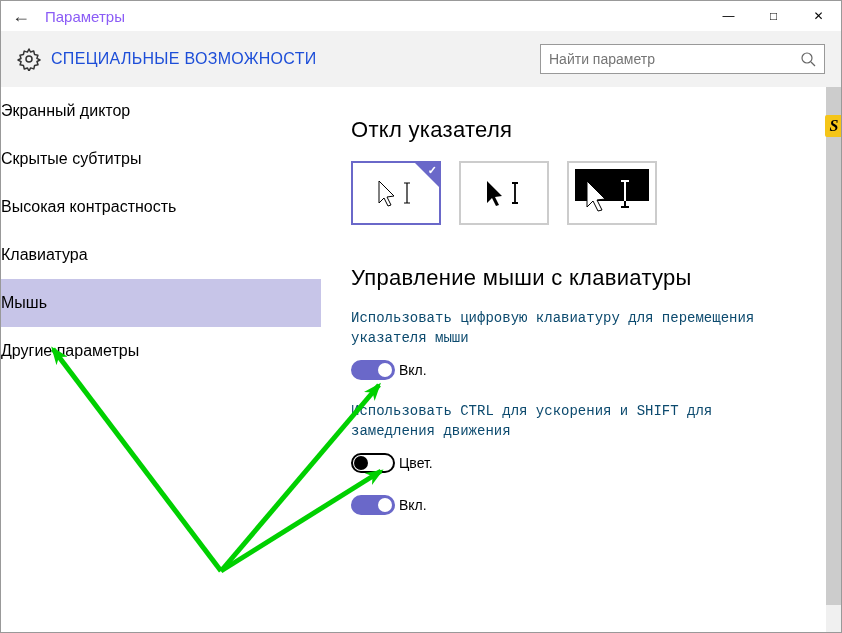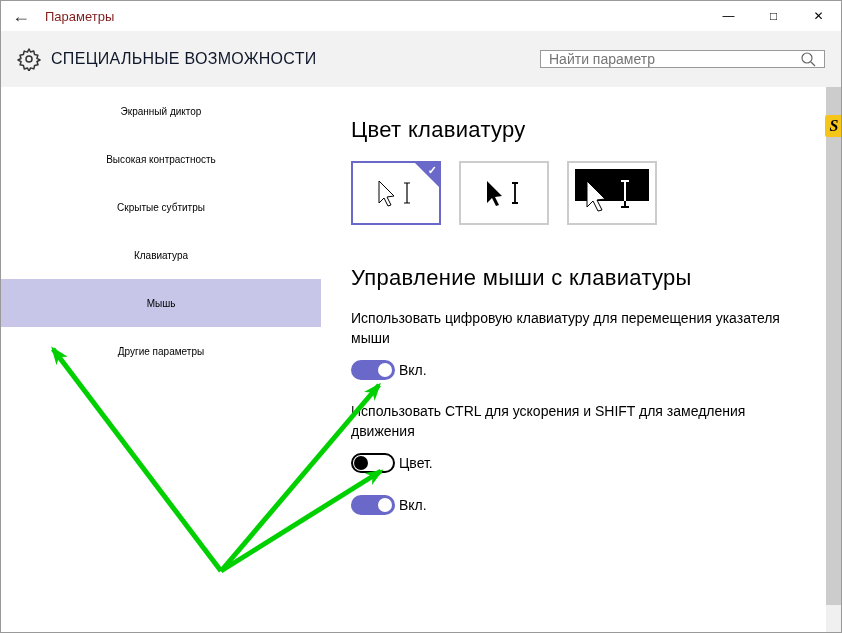--- a/index.html
+++ b/index.html
@@ -1,40 +1,40 @@
 <!DOCTYPE html>
 <html><head>
 <meta charset="utf-8">
 <style>
   * { box-sizing: border-box; margin: 0; padding: 0; font-family: "Segoe UI", Tahoma, sans-serif; }
   body { width: 842px; height: 633px; background: #fff; position: relative; overflow: hidden; border: 1px solid #999; }
   .titlebar { height: 30px; display: flex; align-items: center; background: #fff; }
   .titlebar .back { width: 40px; text-align: center; font-size: 18px; cursor: default; color:#333;}
-  .titlebar .title { flex: 1; font-size: 13px; padding-left: 4px; color: #7f1d1d; }
+  .titlebar .title { flex: 1; font-size: 15px; padding-left: 4px; color: #8b5cf6; }
   .titlebar .winbtns { display: flex; }
   .titlebar .winbtns div { width: 45px; height: 30px; display:flex; align-items:center; justify-content:center; font-size: 12px; color:#000; font-family: "Segoe UI Symbol", sans-serif;}
   .header { height: 56px; background: #f2f2f2; display: flex; align-items: center; padding: 0 16px; }
   .header .gear { width: 24px; height: 24px; color:#333;}
-  .header .htitle { font-size: 16px; margin-left: 10px; letter-spacing: 0.3px; color: #0f172a;}
-  .header .search { margin-left: auto; width: 285px; height: 18px; border: 1px solid #999; background: #fff; display:flex; align-items:center; padding: 0 8px;}
+  .header .htitle { font-size: 16px; margin-left: 10px; letter-spacing: 0.3px; color: #1d4ed8;}
+  .header .search { margin-left: auto; width: 285px; height: 30px; border: 1px solid #999; background: #fff; display:flex; align-items:center; padding: 0 8px;}
   .header .search input { border: none; outline: none; flex: 1; font-size: 14px; color: #666; background: transparent;}
   .header .search .sicon { width: 16px; height:16px; color:#666;}
   .body { display: flex; height: calc(633px - 30px - 56px - 2px); background: #fff;}
   .sidebar { width: 320px; background: #fff; border-right: 0px; }
-  .sidebar .item { height: 48px; display:flex; align-items:center; font-size: 10px; color: #000; cursor: default; justify-content: center;}
+  .sidebar .item { height: 48px; display:flex; align-items:center; font-size: 16px; color: #000; cursor: default;}
   .sidebar .item.selected { background: #c7c5e8; }
   .content { flex: 1; padding: 30px 30px 0 30px; position: relative; overflow: hidden;}
   .content h2 { font-size: 22px; font-weight: 400; margin-bottom: 18px; letter-spacing: 0.3px;}
   .cursor-row { display: flex; gap: 18px; margin-bottom: 40px;}
   .cursor-opt { width: 90px; height: 64px; border: 2px solid #ccc; display:flex; align-items:center; justify-content:center; position: relative; cursor: default;}
   .cursor-opt.selected { border-color: #6a68c9;}
   .cursor-opt .check { position: absolute; top:-2px; right:-2px; width:0; height:0; border-top: 28px solid #6a68c9; border-left: 28px solid transparent;}
   .cursor-opt .checkmark { position:absolute; top:1px; right:2px; color:#fff; font-size:11px; font-weight: bold;}
   .cursor-opt svg { display:block;}
-  .section-label { font-size: 14px; color: #000000; margin-bottom: 12px; line-height: 1.4; max-width: 430px;}
+  .section-label { font-size: 14px; color: #0c4a6e; margin-bottom: 12px; line-height: 1.4; max-width: 430px; font-family: Liberation Mono, monospace;}
   .toggle-row { display:flex; align-items:center; margin-bottom: 22px;}
   .toggle { width: 44px; height: 20px; border-radius: 10px; position: relative; cursor: default;}
   .toggle.on { background: #6a68c9; border: 2px solid #6a68c9;}
   .toggle.on .knob { position:absolute; right:1px; top:1px; width:14px; height:14px; border-radius:50%; background:#fff;}
   .toggle.off { background: #fff; border: 2px solid #000;}
   .toggle.off .knob { position:absolute; left:1px; top:1px; width:14px; height:14px; border-radius:50%; background:#000;}
   .toggle-label { margin-left: 4px; font-size: 14px;}
   .scrollbar { position:absolute; right:0; top:0; bottom:0; width:15px; background:#f0f0f0;}
   .scrollbar .thumb { position:absolute; top:0; width:15px; height:95%; background:#ccc;}
   .annot { position:absolute; left:0; top:0; pointer-events:none; z-index: 50;}
@@ -67,38 +67,38 @@
     </svg>
   </div>
 </div>
 
 <div class="body">
   <div class="sidebar">
     <div class="item">
         <span>Экранный диктор</span>
       </div>
     <div class="item">
-        <span>Высокая контрастность</span>
+        <span>Скрытые субтитры</span>
       </div>
     <div class="item">
-        <span>Скрытые субтитры</span>
+        <span>Высокая контрастность</span>
       </div>
     <div class="item">
         <span>Клавиатура</span>
       </div>
     <div class="item selected">
         <span>Мышь</span>
       </div>
     <div class="item">
         <span>Другие параметры</span>
       </div>
   </div>
 
   <div class="content">
-    <h2>Цвет клавиатуру</h2>
+    <h2>Откл указателя</h2>
     <div class="cursor-row">
       <div class="cursor-opt selected">
         <div class="check"></div>
           <div class="checkmark">✓</div>
         <svg width="50" height="36">
           <path d="M8 6 L8 28 L13 23 L17 31 L20 30 L16 22 L23 21 Z" fill="#fff" stroke="#000" stroke-width="1"></path>
           <path d="M36 8 L36 28 M33 8 L39 8 M33 28 L39 28" stroke="#000" stroke-width="1.2" fill="none"></path>
         </svg>
       </div>
       <div class="cursor-opt">

